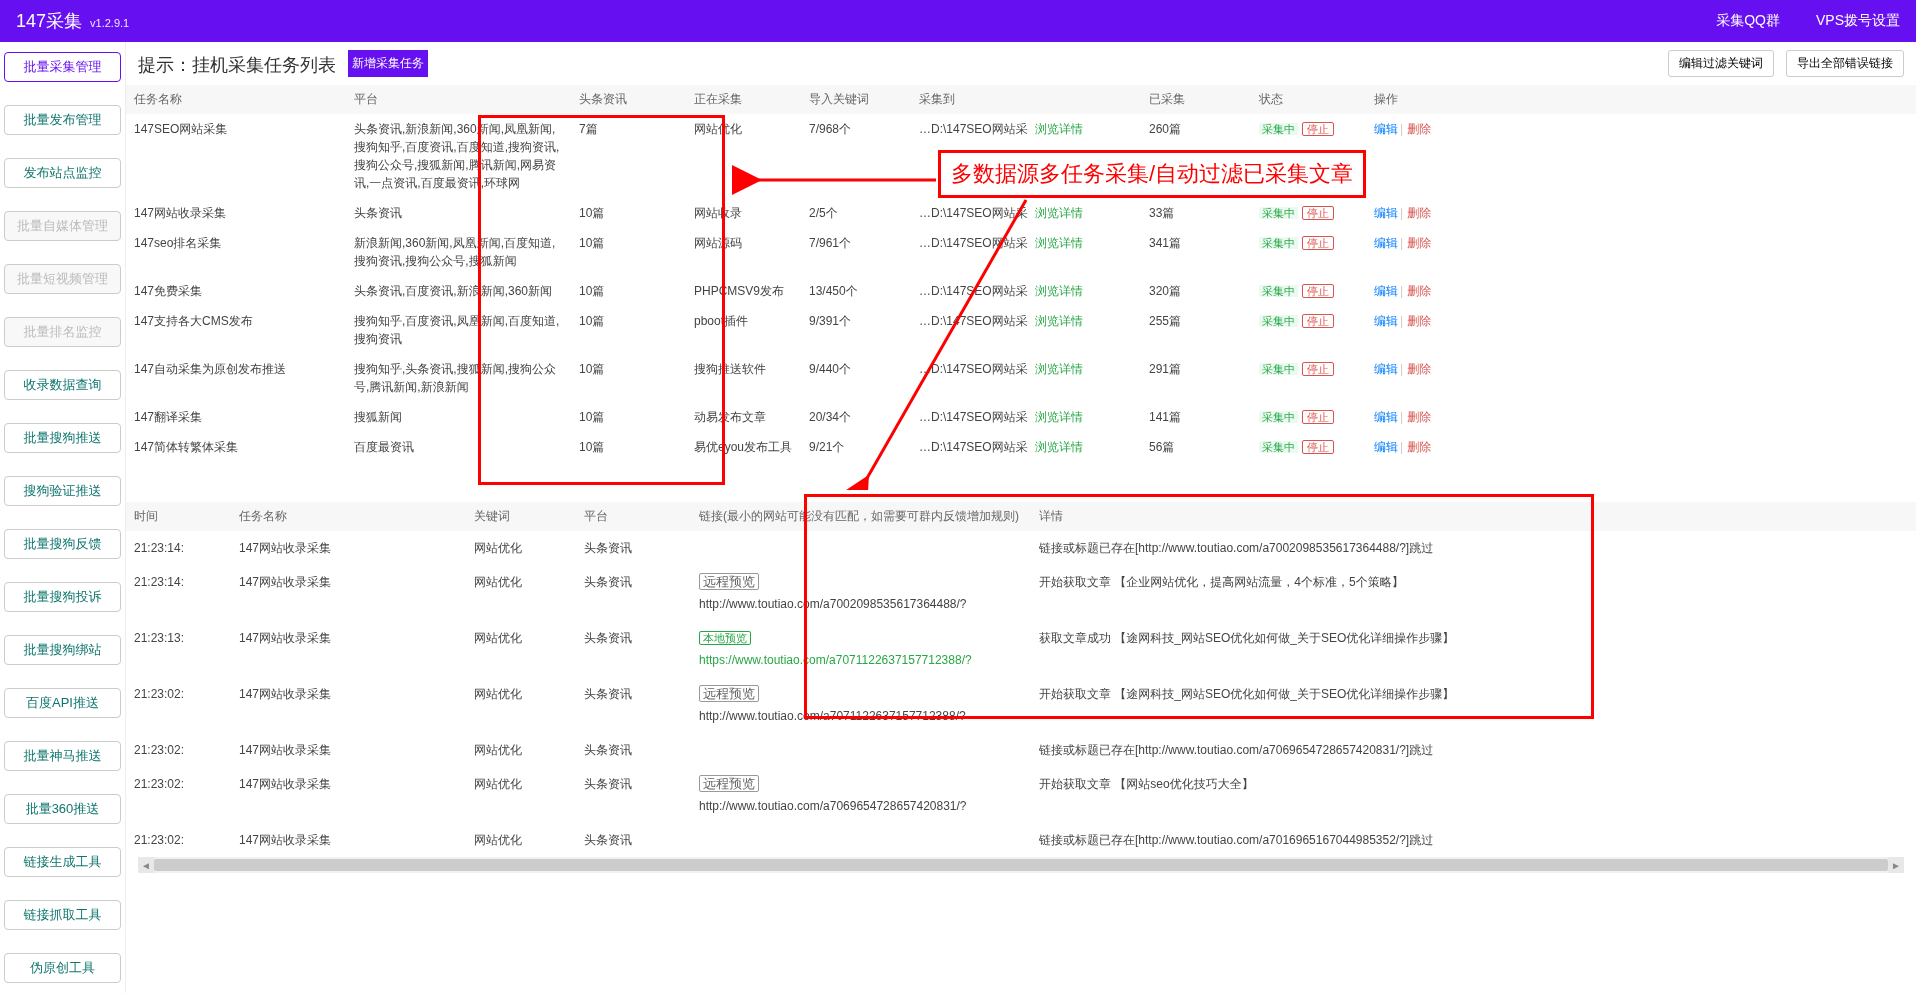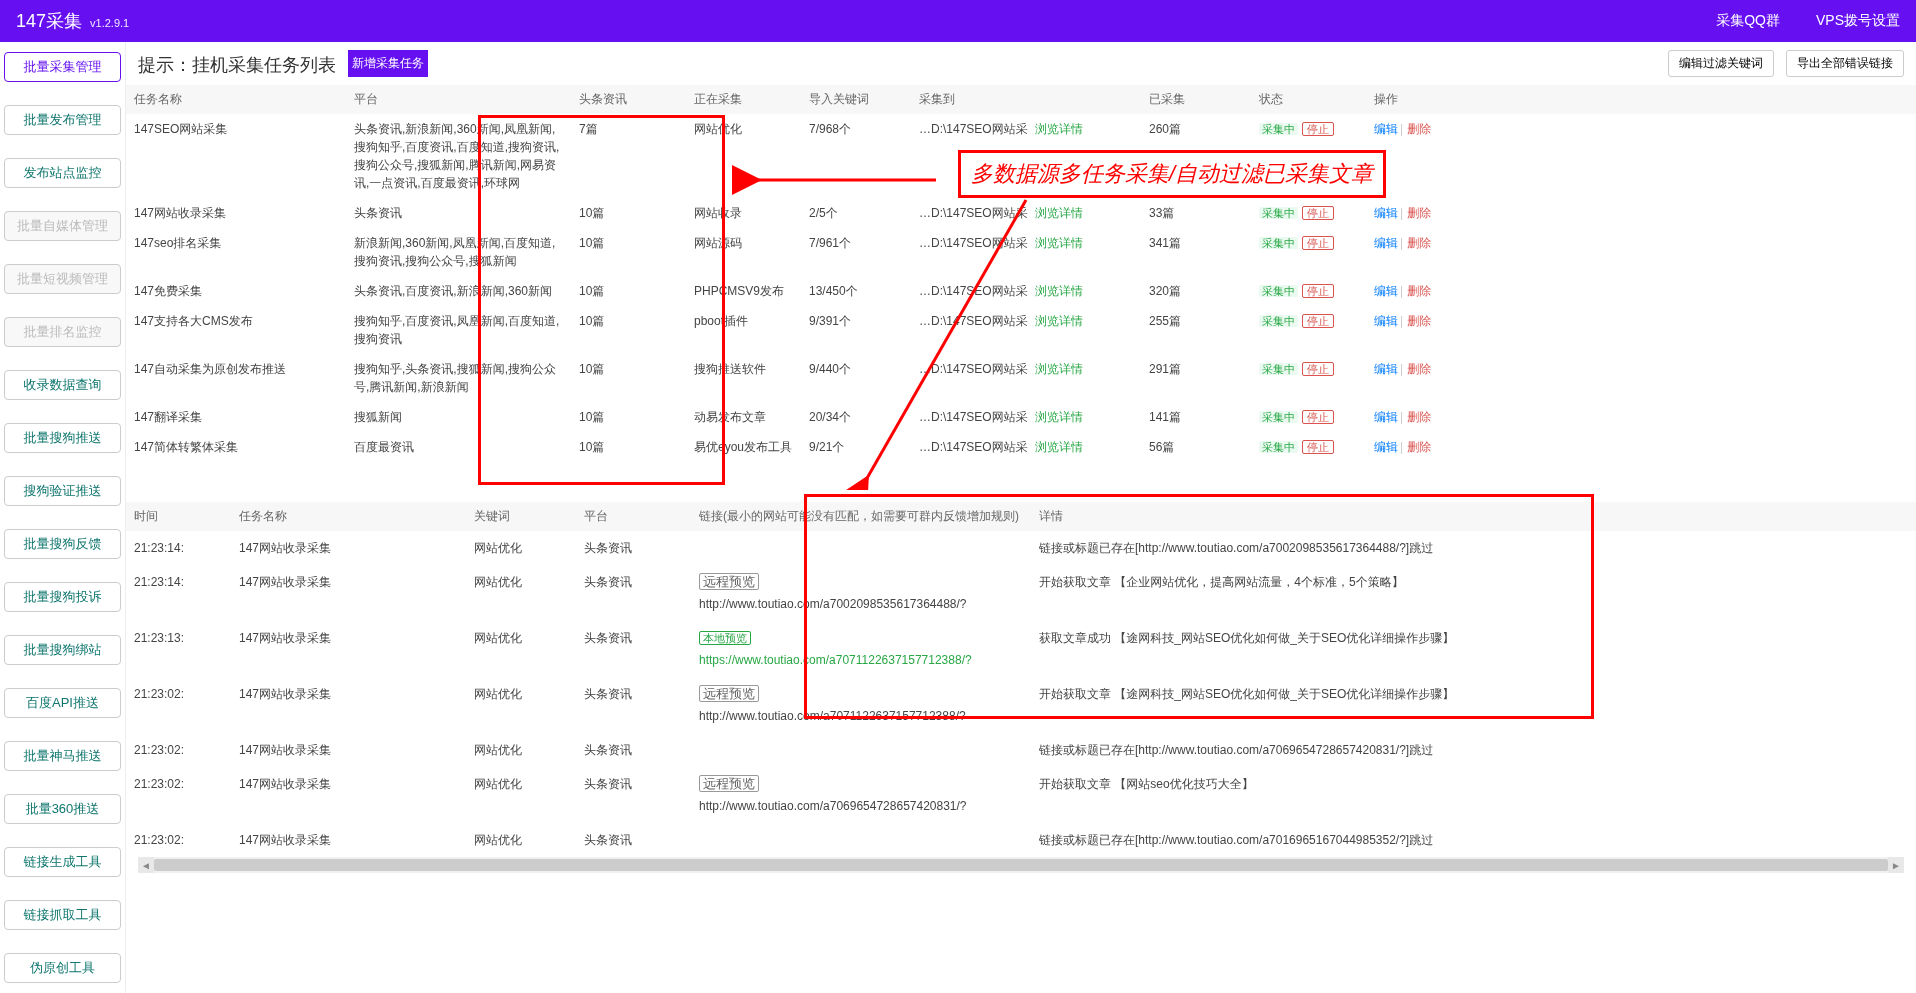--- a/index.html
+++ b/index.html
@@ -214,21 +214,21 @@
                 <td>9/21个</td>
                 <td class="trunc">…D:\147SEO网站采 <span class="link-green">浏览详情</span></td>
                 <td>56篇</td>
                 <td><span class="status-badge">采集中</span><span class="stop-btn">停止</span></td>
                 <td><span class="act-edit">编辑</span><span class="sep">|</span><span class="act-del">删除</span></td>
               </tr>
             </tbody>
         </table>
 
         <div class="red-box1" style="left:352px; top:30px; width:247px; height:370px;"></div>
-        <div class="callout" style="left:832px; top:65px;font-style:italic;">多数据源多任务采集/自动过滤已采集文章</div>
+        <div class="callout" style="left:812px; top:65px;">多数据源多任务采集/自动过滤已采集文章</div>
         <svg class="arrow" style="left:600px; top:75px; width:220px; height:40px;">
           <defs>
               <marker id="ah1" markerWidth="10" markerHeight="10" refX="2" refY="5" orient="auto">
                 <path d="M10,0 L0,5 L10,10 z" fill="red"></path>
               </marker>
             </defs>
           <line x1="210" y1="20" x2="30" y2="20" stroke="red" stroke-width="3" marker-end="url(#ah1)"></line>
         </svg>
         <svg class="arrow" style="left:720px; top:105px; width:200px; height:300px;">
           <defs>

